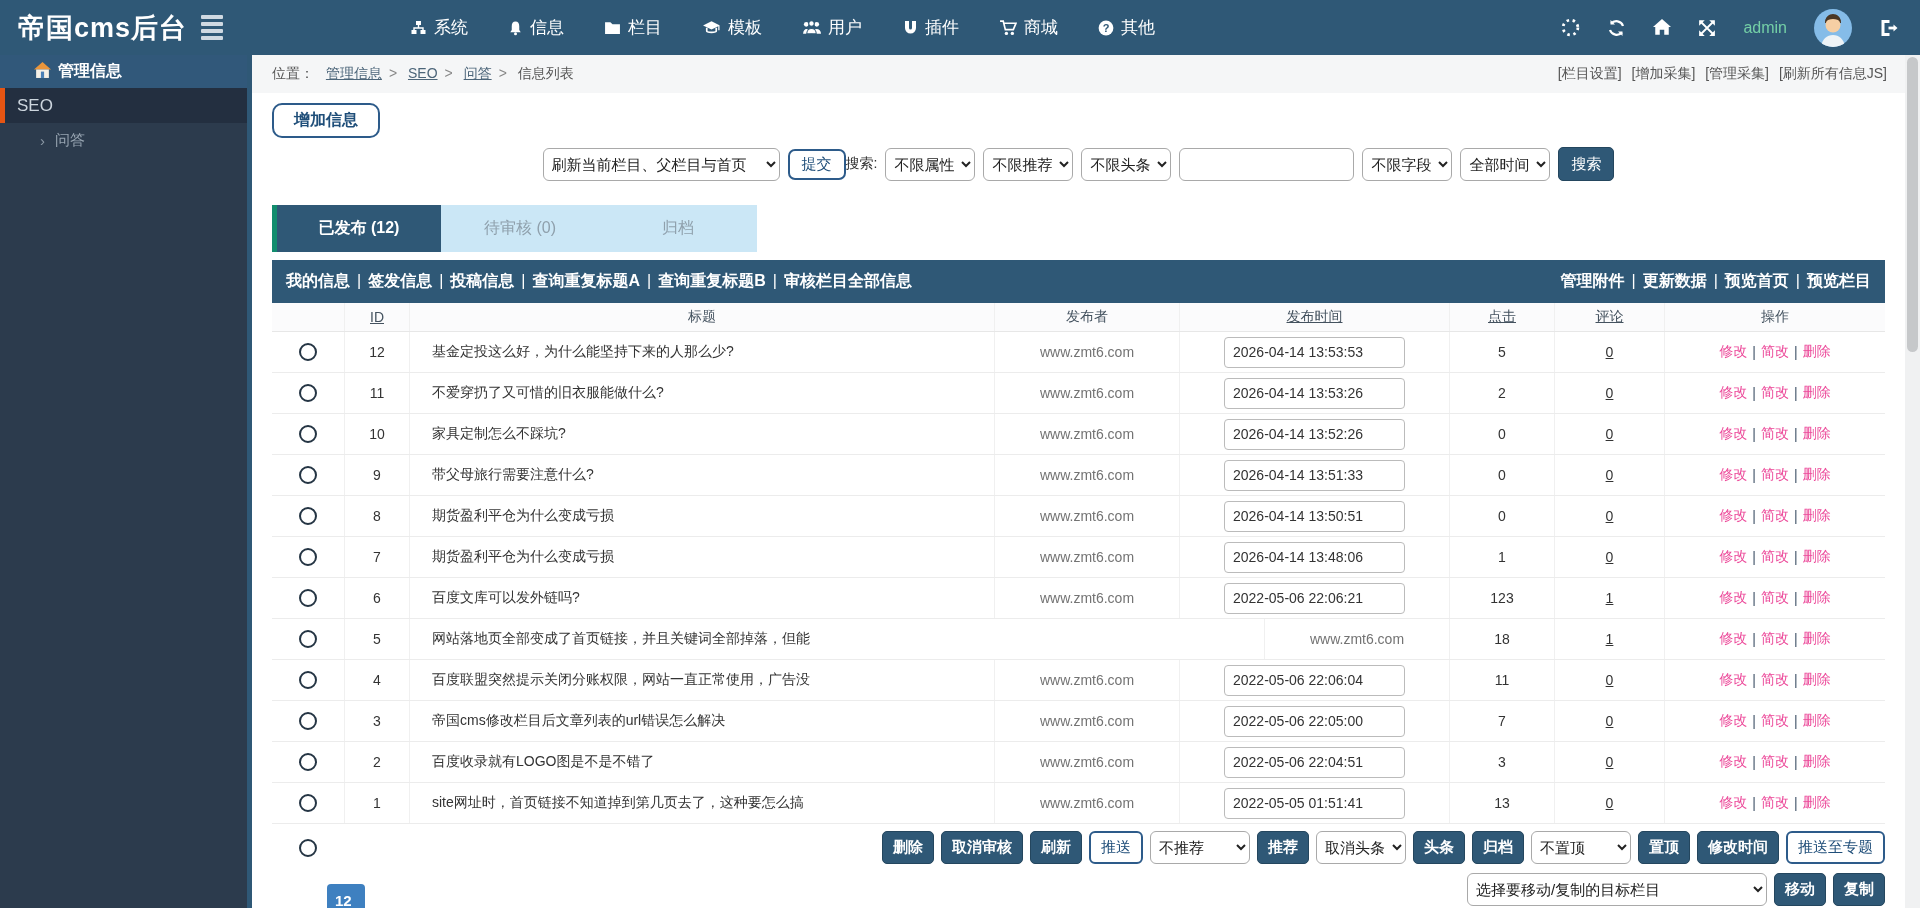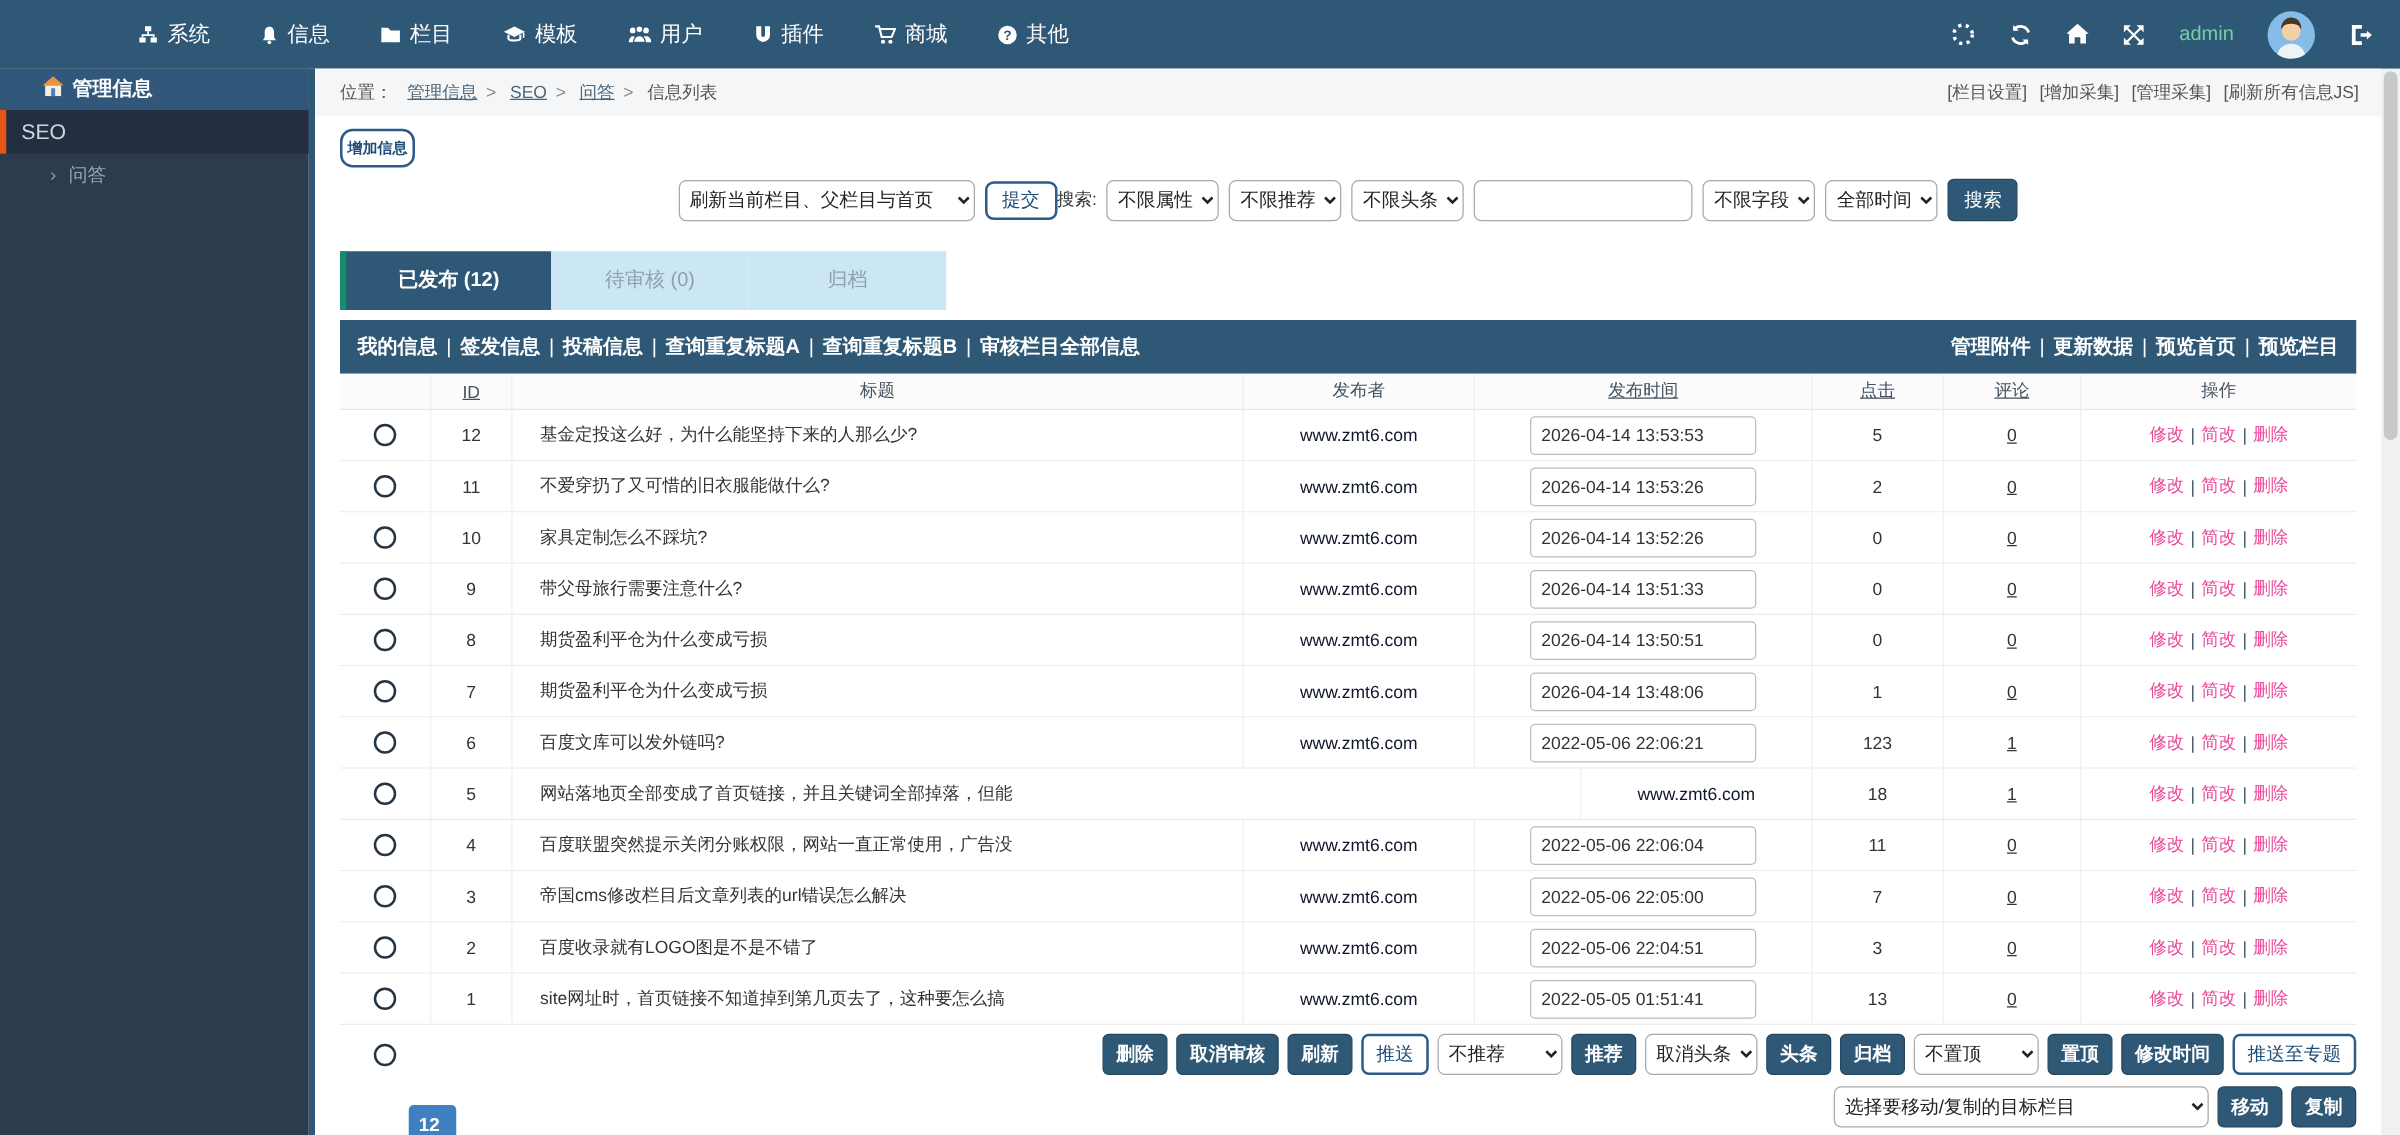--- a/index.html
+++ b/index.html
@@ -34,21 +34,21 @@
 
   .breadcrumb-row { height:38px; background:#f5f6f7; display:flex; align-items:center; justify-content:space-between; padding:0 18px 0 20px; font-size:14px; color:#555; flex:0 0 38px; }
   .crumbs a { color:#4c6579; text-decoration:underline; cursor:pointer; }
   .crumbs .sep { margin:0 7px; color:#888; }
   .crumbs .current { color:#555; }
   .crumb-label { margin-right:8px;text-align:center; }
   .top-links { color:#555; }
   .top-links a { color:#555; text-decoration:none; cursor:pointer; margin-left:6px; }
 
   .add-row { padding:10px 0 0 20px; }
-  .btn-add { display:inline-block; border:2px solid #2d5b8a; border-radius:10px; background:#fff; color:#1f4e79; font-weight:bold; font-size:12px; padding:5px 4px; cursor:pointer; }
+  .btn-add { display:inline-block; border:2px solid #2d5b8a; border-radius:10px; background:#fff; color:#1f4e79; font-weight:bold; font-size:16px; padding:5px 20px; cursor:pointer; }
 
   .filter-row { display:flex; align-items:center; justify-content:center; padding:9px 20px 0 20px; }
   .filter-left { display:flex; align-items:center; gap:8px; }
   select { height:33px; border:1px solid #a9a9a9; border-radius:6px; background:#fff; font-size:15px; color:#222; padding:0 4px; font-family:"Liberation Sans","DejaVu Sans",sans-serif; }
   .btn-outline { border:2px solid #2d5b8a; border-radius:7px; background:#fff; color:#1f4e79; font-size:15px; padding:4px 12px; cursor:pointer; font-family:inherit; }
   .filter-right { display:flex; align-items:center; gap:8px; }
   .search-label { font-size:14px; color:#333; }
   .search-input { height:33px; width:175px; border:1px solid #a9a9a9; border-radius:6px; padding:0 8px; font-size:14px; }
   .btn-search { height:34px; background:#2f5876; color:#fff; border:1px solid #24465e; border-radius:5px; font-size:15px; padding:0 12px; cursor:pointer; font-family:inherit; }
 
@@ -67,21 +67,21 @@
   .table { margin:0 20px; font-size:14px; color:#333; }
   .thead { display:flex; height:29px; align-items:center; background:#fbfbfc; border-bottom:1px solid #e7e7e7; color:#44525f; font-size:14px; }
   .tr { display:flex; height:41px; align-items:center; border-bottom:1px solid #ececec; background:#fff; }
   .td, .th { display:flex; align-items:center; justify-content:center; height:100%; border-right:1px solid #f0f0f0; }
   .td:last-child, .th:last-child { border-right:none; }
   .c-radio { width:73px; } .c-id { width:65px; } .c-title { flex:1; justify-content:flex-start; padding-left:22px; }
   .c-pub { width:185px; } .c-time { width:270px; } .c-clicks { width:105px; } .c-com { width:110px; } .c-ops { width:220px; }
   .th.sortable { text-decoration:underline; cursor:pointer; }
   .radio { width:18px; height:18px; border:2px solid #253544; border-radius:50%; background:#fff; cursor:pointer; }
   .title-link { color:#333; text-decoration:none; cursor:pointer; white-space:nowrap; overflow:hidden; text-overflow:ellipsis; }
-  .pub { color:#0f172a; }
+  .pub { color:#737373; }
   .time-input { width:181px; height:31px; border:1px solid #bbb; border-radius:4px; padding:0 8px; font-size:14px; color:#333; font-family:inherit; }
   .com-link { color:#333; text-decoration:underline; cursor:pointer; }
   .ops a { color:#ec4899; text-decoration:none; cursor:pointer; }
   .ops .sep { color:#44576b; margin:0 5px; }
 
   
   .footer-row { display:flex; align-items:center; margin:7px 20px 0 20px; gap:7px; }
   .footer-row .radio { margin:0 27px 0 27px; }
   .spacer { flex:1; }
   .btn-solid { background:#2f5876; color:#fff; border:1px solid #24465e; border-radius:5px; height:33px; padding:0 10px; font-size:15px; font-weight:bold; cursor:pointer; font-family:inherit; }
@@ -93,20 +93,29 @@
   
   .scrollbar { width:15px; flex:0 0 15px; background:#f0f1f2; position:relative; }
   .scroll-thumb { position:absolute; top:2px; left:2px; width:11px; height:295px; background:#c6c8ca; border-radius:6px; cursor:pointer; }
 </style>
 </head>
 <body>
 
 <div class="app">
 
   <header class="topbar">
+    <div class="brand">
+      <span class="logo">帝国cms后台</span>
+      <span class="hamburger">
+          <span></span>
+          <span></span>
+          <span></span>
+          <span></span>
+        </span>
+    </div>
     <nav class="topnav">
       <a class="nav-item">
         <span>
             <svg width="17" height="16" viewBox="0 0 16 16">
               <rect x="5.5" y="1" width="5" height="4" fill="#fff"></rect>
               <rect x="1" y="10" width="5" height="4" fill="#fff"></rect>
               <rect x="10" y="10" width="5" height="4" fill="#fff"></rect>
               <path d="M8 5v3M3.5 10V8h9v2" stroke="#fff" stroke-width="1.4" fill="none"></path>
             </svg>
           </span>

